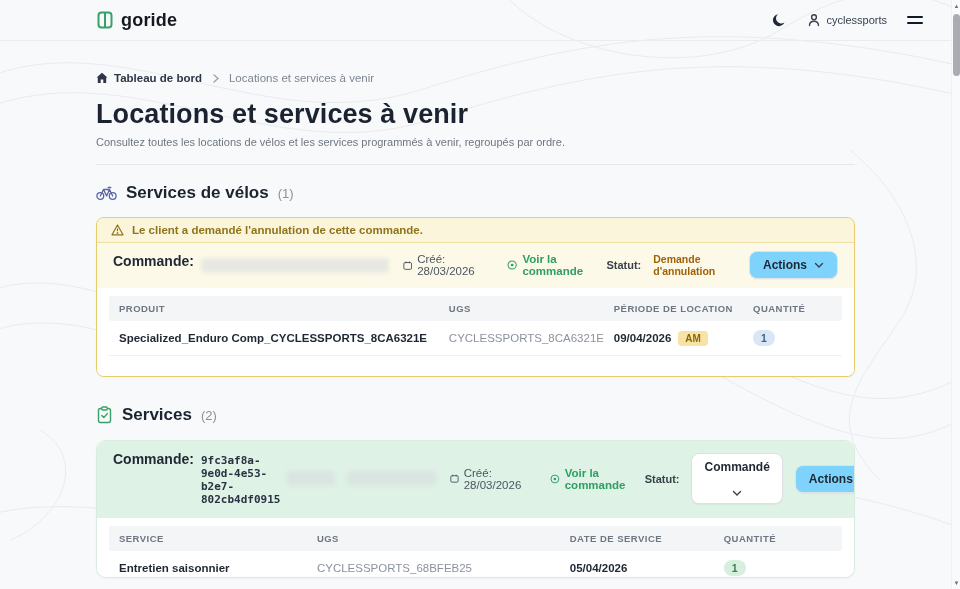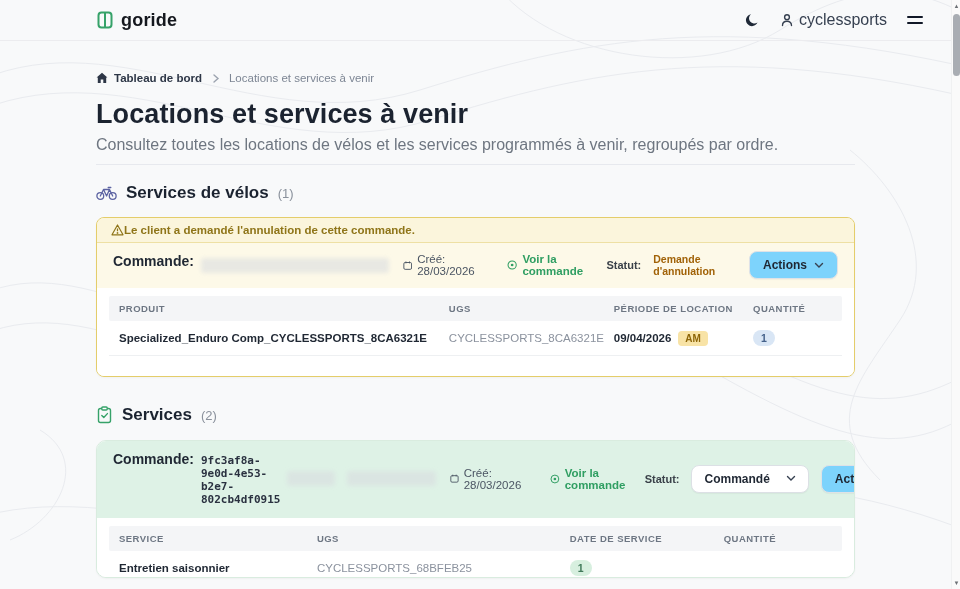--- a/index.html
+++ b/index.html
@@ -17,56 +17,56 @@
 
   
   .topbar {
     position:absolute; top:0; left:0; right:9px; height:41px; z-index:2;
     display:flex; align-items:center; padding:0 28px 0 96px;
     border-bottom:1px solid #ececef;
   }
   .logo { display:flex; align-items:center; gap:7px; }
   .logo-text { font-size:18px; font-weight:800; letter-spacing:.2px; color:#15181e; }
   .topbar-right { margin-left:auto; display:flex; align-items:center; gap:20px; }
-  .userchip { display:flex; align-items:center; gap:5px; font-size:16px; color:#374151; }
+  .userchip { display:flex; align-items:center; gap:5px; font-size:11px; color:#374151; }
   .burger { display:flex; flex-direction:column; gap:4px; cursor:pointer; }
   .burger span { display:block; width:16px; height:2px; background:#111827; border-radius:2px; }
 
   
   .scrollbar { position:absolute; top:0; right:0; bottom:0; width:9px; background:#fafafa; border-left:1px solid #f0f1f2; z-index:5; }
   .scroll-thumb { position:absolute; top:14px; left:1px; width:7px; height:62px; background:#a9adb3; border-radius:4px; }
   .scroll-arrow { position:absolute; left:0; width:9px; font-size:6px; color:#6d7176; text-align:center; }
   .scroll-arrow.up { top:3px; } .scroll-arrow.down { bottom:3px; }
 
   
   .content { position:absolute; left:96px; width:759px; z-index:1; }
 
   .breadcrumb { top:72px; display:flex; align-items:center; gap:9px; font-size:11.5px; }
   .breadcrumb .bc-home { display:flex; align-items:center; gap:6px; font-weight:700; color:#2d3646; cursor:pointer; }
   .breadcrumb .bc-current { color:#7d8694; }
 
   .page-title { top:99px; font-size:27px; font-weight:800; color:#1b2330; letter-spacing:.1px; }
-  .page-subtitle { top:136px; font-size:16px; color:#6e7681; }
+  .page-subtitle { top:136px; font-size:11px; color:#6e7681; }
 
   .divider { top:164px; height:1px; background:#e7e9ee; }
 
   .section-head { display:flex; align-items:center; gap:9px; }
   .section-title { font-size:17px; font-weight:800; color:#1b2330; }
   .section-count { font-size:13px; color:#8a919c; }
   .sec1 { top:183px; } .sec2 { top:405px; }
 
   
   .card1 {
     top:217px; height:160px;
     border:1px solid #e4cd6a; border-radius:8px; background:#fdf9e8;
     display:flex; flex-direction:column; overflow:hidden;
     box-shadow:0 1px 2px rgba(0,0,0,.03);
   }
   .warn-strip {
-    display:flex; align-items:center; gap:0;
+    display:flex; align-items:center; gap:8px;
     padding:6px 14px; background:#fbf5dc; border-bottom:1px solid #eee0a4;
     color:#8f7519; font-size:11.5px; font-weight:700;
   }
   .order-head { display:flex; justify-content:space-between; align-items:center; padding:8px 16px 9px; }
   .order-lines { display:flex; flex-direction:row; gap:7px; }
   .order-line1 { display:flex; align-items:baseline; gap:7px; }
   .order-label { font-size:14px; font-weight:800; color:#1f2733; }
   .order-id { font-size:11px; font-weight:700; color:#2a3140; }
   .order-line2 { display:flex; align-items:center; gap:14px; }
   .redacted { height:15px; border-radius:3px; background:#d9dcе0; background:#d8dbdf; opacity:.55; filter:blur(2px); }
@@ -106,20 +106,21 @@
     border:1px solid #d9ecdf; border-radius:10px; background:#fff;
     display:flex; flex-direction:column; overflow:hidden;
     box-shadow:0 1px 2px rgba(0,0,0,.04);
   }
   .card2 .order-head { background:#def2e6; padding:10px 16px 12px; }
   .select {
     display:flex; align-items:center; gap:16px;
     background:#fff; border:1px solid #dce0e5; border-radius:8px;
     padding:6px 12px; font-size:12px; font-weight:700; color:#1f2733; cursor:pointer;
     box-shadow:0 1px 1px rgba(0,0,0,.04);
+    flex-direction:column;
   }
   .abs { position:absolute; }
 </style>
 </head>
 <body>
 
 <svg class="topo" width="960" height="589" viewBox="0 0 960 589" fill="none" stroke="#e9ebef" stroke-width="1">
   <path d="M-20,80 C120,20 260,140 420,90 S720,10 980,70"></path>
   <path d="M-20,110 C130,50 270,170 430,120 S730,40 980,100"></path>
   <path d="M500,-10 C560,60 700,80 780,30 S920,-20 990,30"></path>
@@ -313,19 +314,20 @@
     <div class="tbl">
       <div class="tbl-head cols-service">
         <div>Service</div>
         <div>UGS</div>
         <div>Date de service</div>
         <div>Quantité</div>
       </div>
       <div class="tbl-row cols-service">
         <div class="cell-strong">Entretien saisonnier</div>
         <div class="cell-muted">CYCLESSPORTS_68BFEB25</div>
+        <div class="cell-strong">05/04/2026</div>
         <div>
             <span class="pill pill-green">1</span>
           </div>
       </div>
     </div>
   </div>
 </div>
 
 </body></html>

